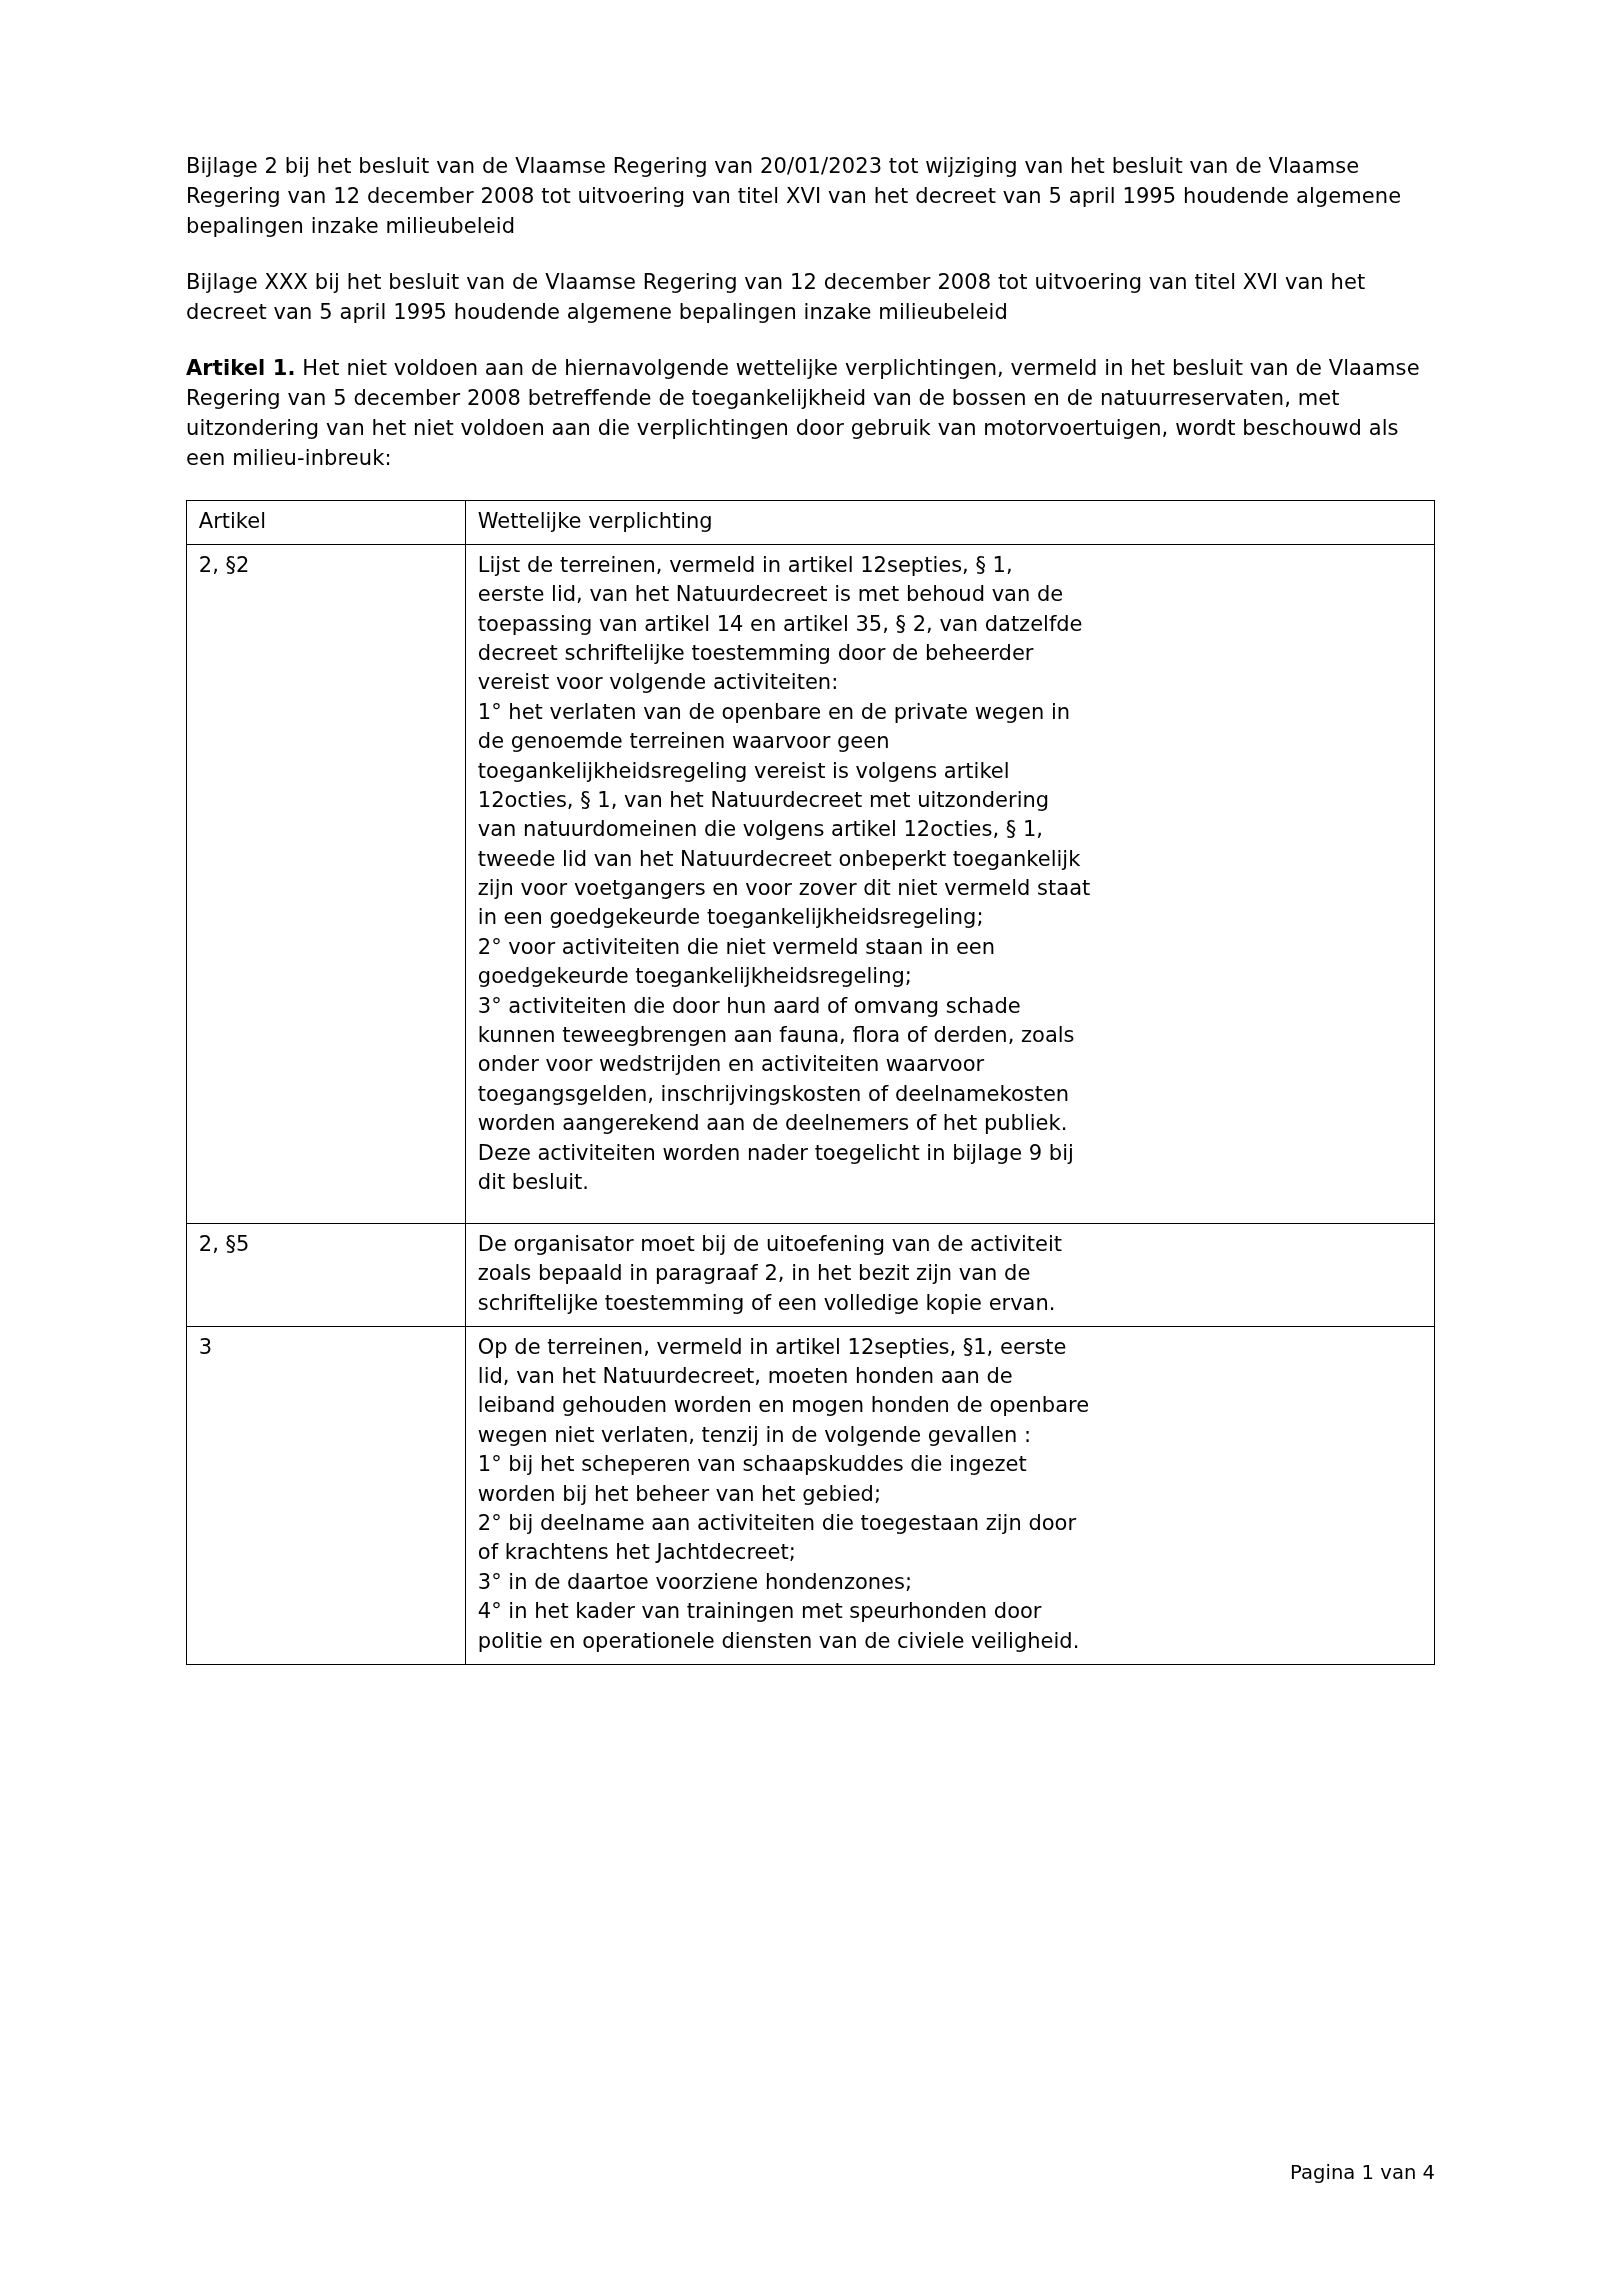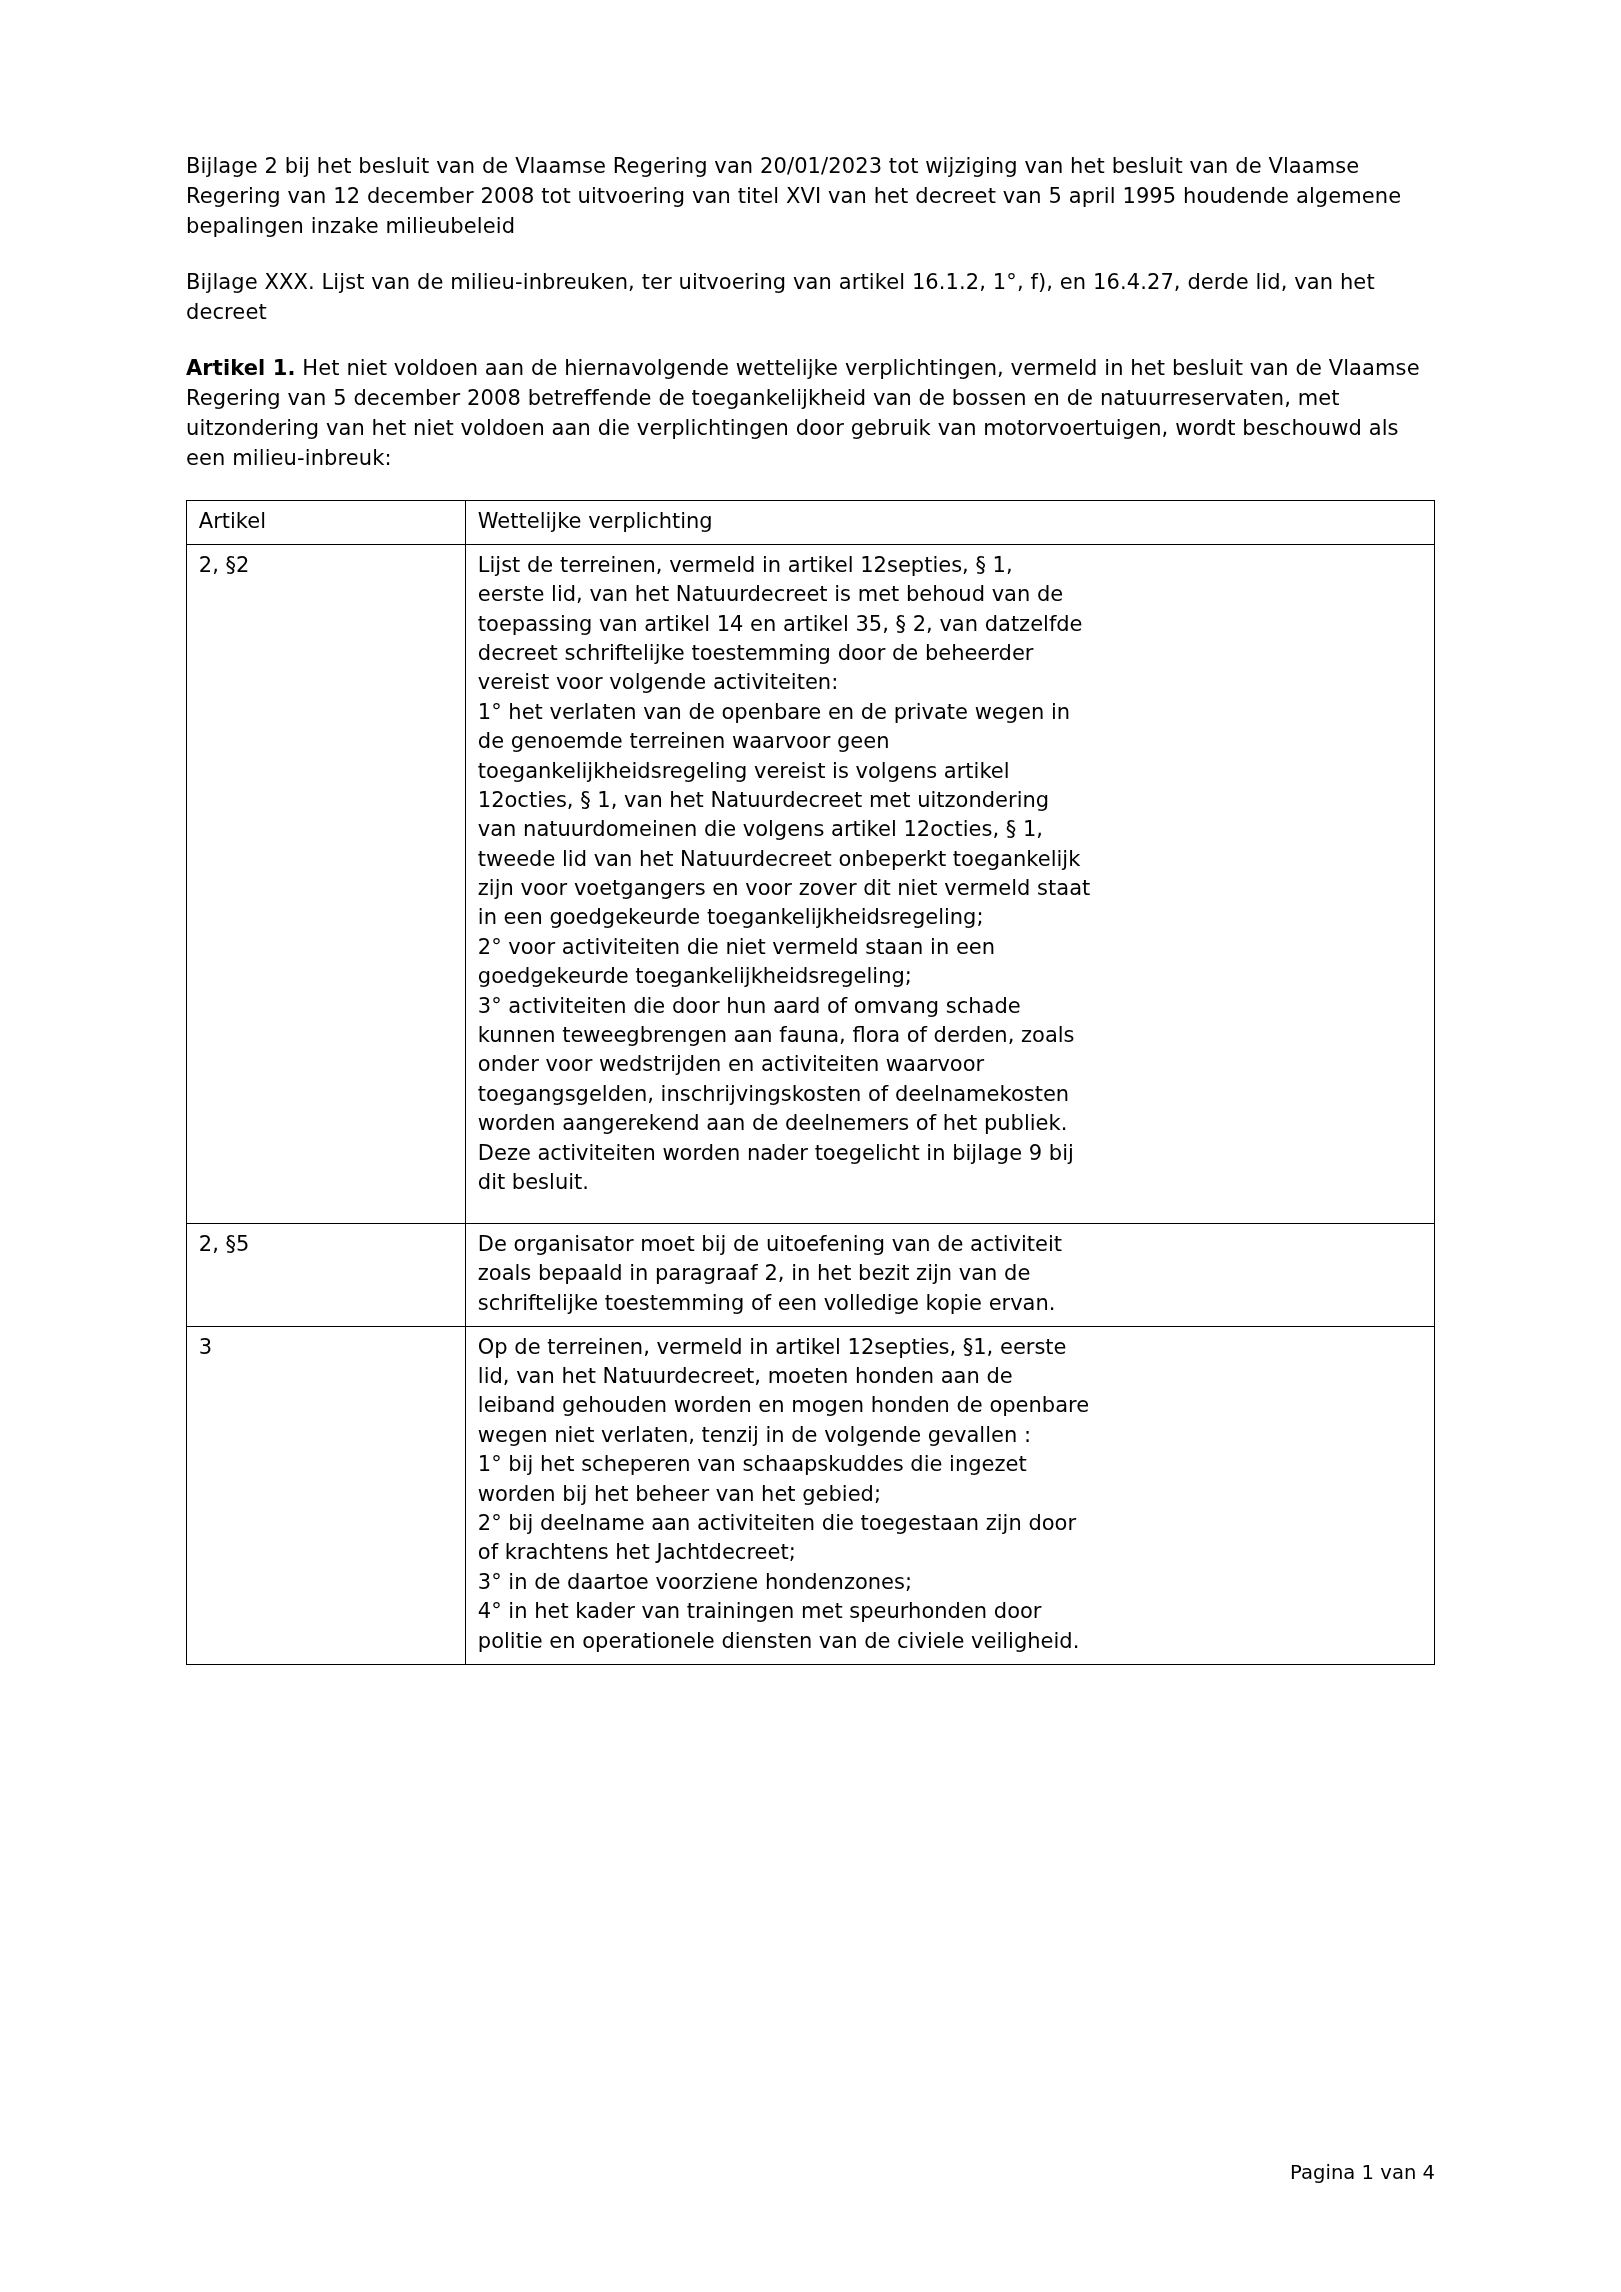--- a/index.html
+++ b/index.html
@@ -66,21 +66,21 @@
     text-align: right;
   }
 </style>
 </head>
 <body>
 
 <div class="page">
   <div class="doc-body">
 
     <p class="para">Bijlage 2 bij het besluit van de Vlaamse Regering van 20/01/2023 tot wijziging van het besluit van de Vlaamse Regering van 12 december 2008 tot uitvoering van titel XVI van het decreet van 5 april 1995 houdende algemene bepalingen inzake milieubeleid</p>
-    <p class="para">Bijlage XXX. Lijst van de milieu-inbreuken, ter uitvoering van artikel 16.1.2, 1°, f), en 16.4.27, derde lid, van het decreet</p>
+    <p class="para">Bijlage XXX bij het besluit van de Vlaamse Regering van 12 december 2008 tot uitvoering van titel XVI van het decreet van 5 april 1995 houdende algemene bepalingen inzake milieubeleid</p>
 
     <p class="para"><span class="intro-lead">Artikel 1.</span><span> Het niet voldoen aan de hiernavolgende wettelijke verplichtingen, vermeld in het besluit van de Vlaamse Regering van 5 december 2008 betreffende de toegankelijkheid van de bossen en de natuurreservaten, met uitzondering van het niet voldoen aan die verplichtingen door gebruik van motorvoertuigen, wordt beschouwd als een milieu-inbreuk:</span></p>
 
     <table class="law-table">
       <colgroup>
         <col class="c1">
         <col class="c2">
       </colgroup>
       <thead>
         <tr>

